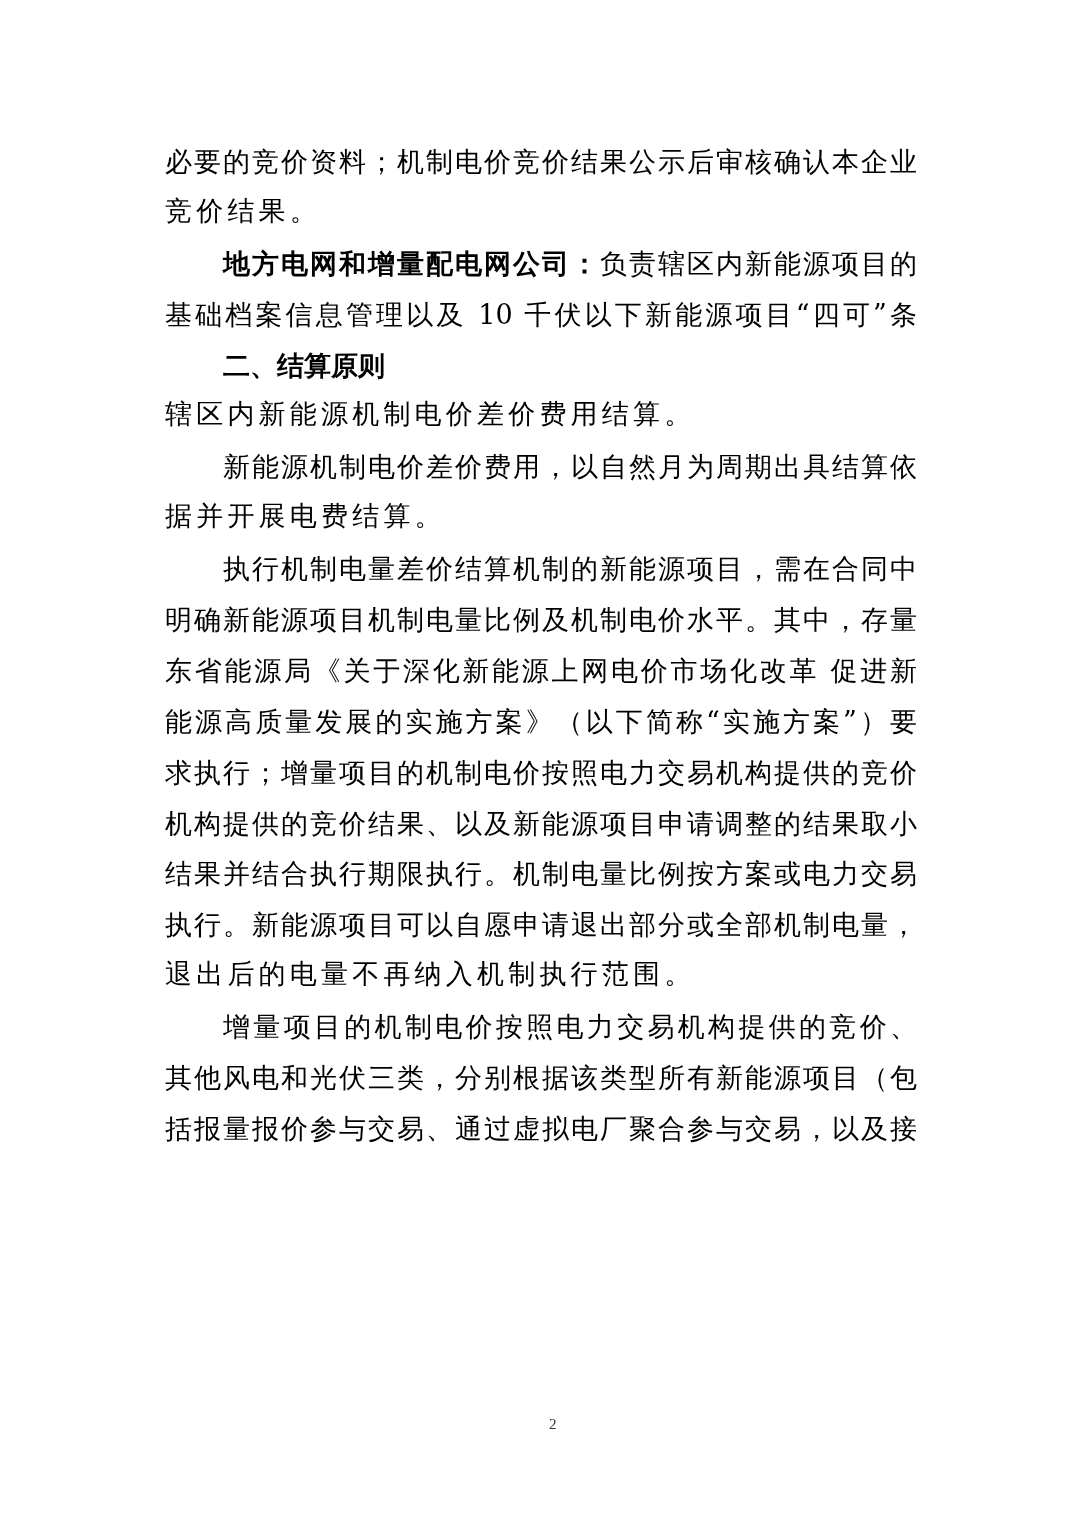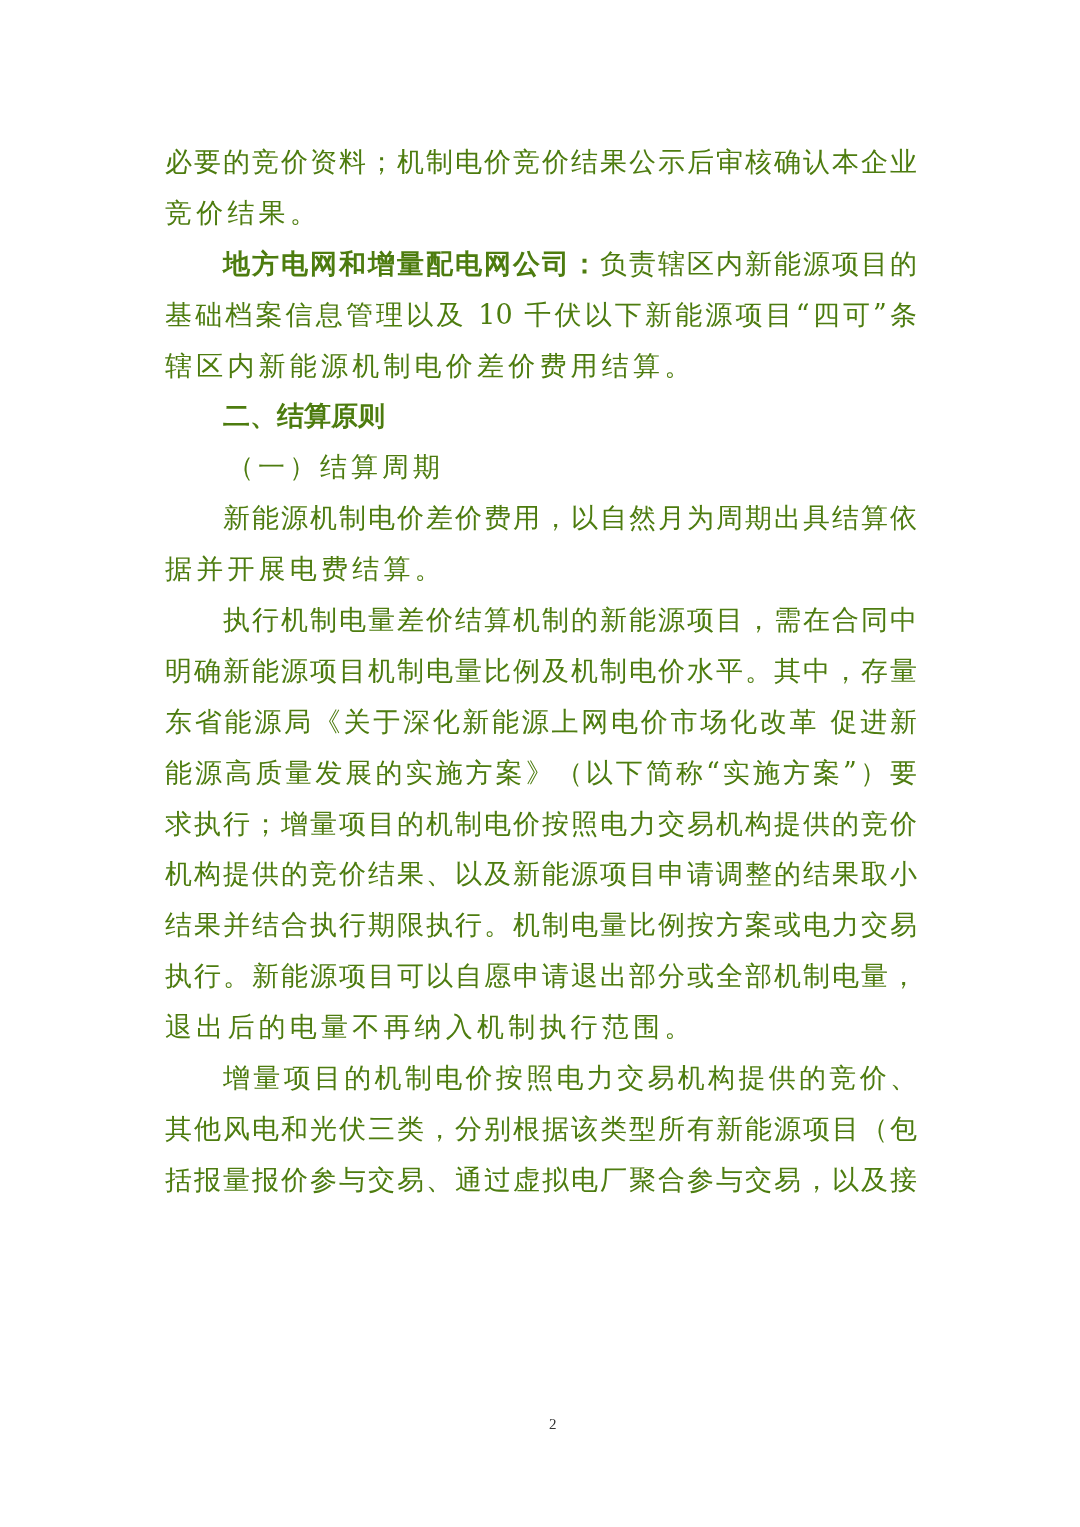--- a/index.html
+++ b/index.html
@@ -22,25 +22,26 @@
     }
     .line {
       height: 50.9px;
       line-height: 50.9px;
       font-family: "DejaVu Serif", "Liberation Serif", serif;
       font-size: 27px;
       white-space: nowrap;
       text-align: justify;
       text-align-last: justify;
       letter-spacing: 0;
-      color: #4d7c0f;
+      color: #000000;
     }
     .line.last {
       text-align-last: left;
       letter-spacing: 4.2px;
+      font-family: Liberation Mono, monospace;
     }
     .indent { padding-left: 58px; }
     .bold-lead {
       font-family: Liberation Sans, sans-serif;
       font-weight: bold;
       letter-spacing: 0;
     }
     .heading {
       font-family: "DejaVu Sans", "Liberation Sans", sans-serif;
       font-weight: bold;
@@ -65,24 +66,23 @@
   </style>
 </head>
 <body>
 
 <div class="page">
   <div class="line">必要的竞价资料；机制电价竞价结果公示后审核确认本企业</div>
   <div class="line last">竞价结果。</div>
 
   <div class="line indent"><span class="bold-lead">地方电网和增量配电网公司：</span><span>负责辖区内新能源项目的</span></div>
   <div class="line">基础档案信息管理以及 10 千伏以下新能源项目“四可”条</div>
+  <div class="line heading">二、结算原则</div>
+
   <div class="line last">辖区内新能源机制电价差价费用结算。</div>
-
-  <div class="line heading">二、结算原则</div>
-  <div class="line subheading">（一）结算周期</div>
 
   <div class="line indent">新能源机制电价差价费用，以自然月为周期出具结算依</div>
   <div class="line last">据并开展电费结算。</div>
 
 
   <div class="line indent">执行机制电量差价结算机制的新能源项目，需在合同中</div>
   <div class="line">明确新能源项目机制电量比例及机制电价水平。其中，存量</div>
   <div class="line">东省能源局《关于深化新能源上网电价市场化改革 促进新</div>
   <div class="line">能源高质量发展的实施方案》（以下简称“实施方案”）要</div>
   <div class="line">求执行；增量项目的机制电价按照电力交易机构提供的竞价</div>

